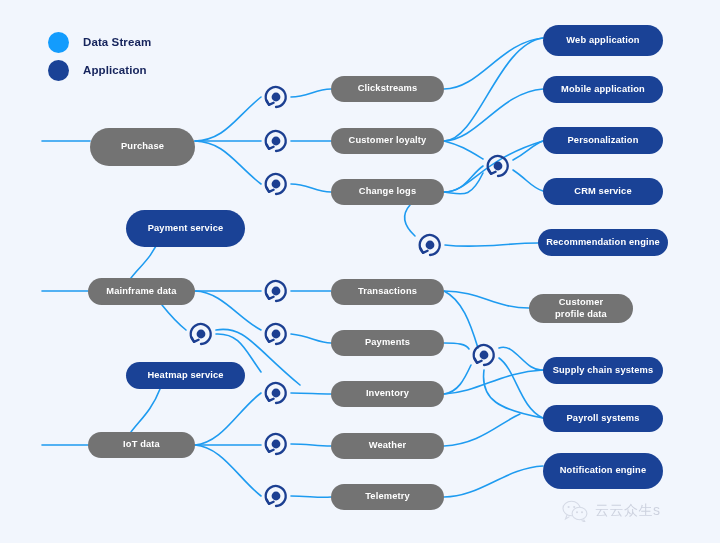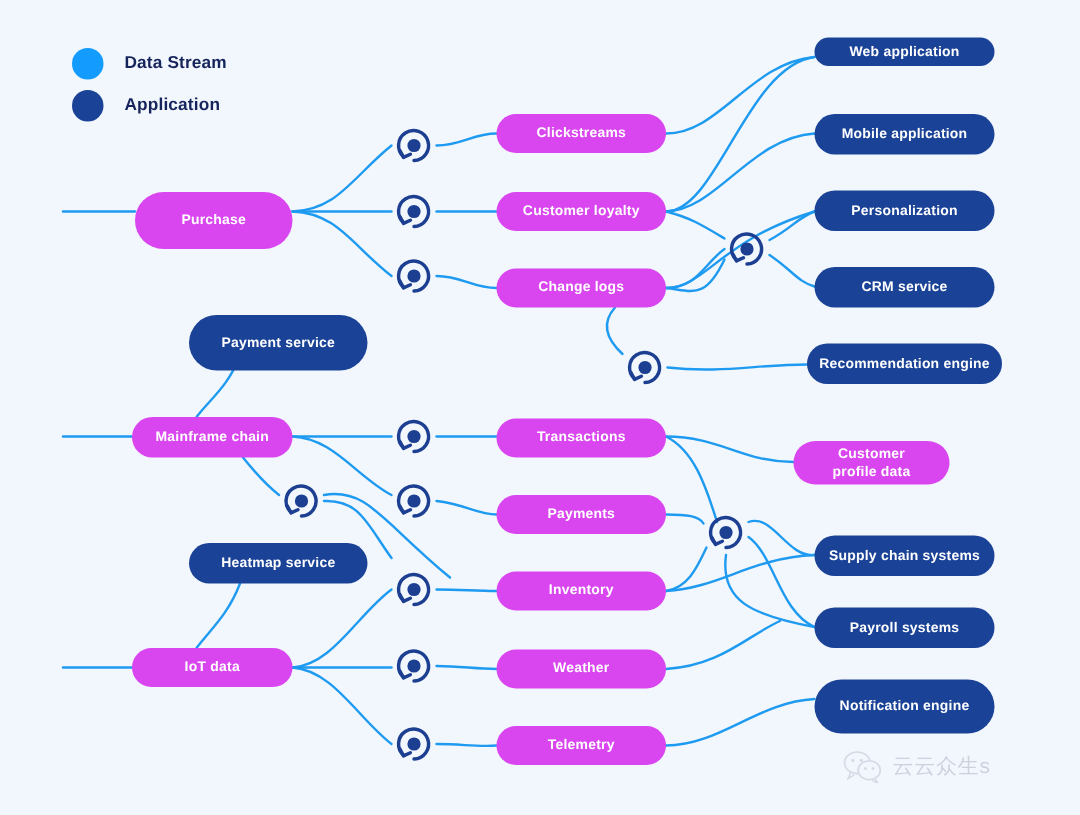--- a/index.html
+++ b/index.html
@@ -60,21 +60,21 @@
     border-radius: 999px;
     color: #ffffff;
     font-size: 9.3px;
     font-weight: bold;
     letter-spacing: .15px;
     line-height: 1.25;
     box-sizing: border-box;
     padding: 0 6px;
     white-space: pre-line;
   }
-  .node.stream { background: #d946ef; }
+  .node.stream { background: #737373; }
   .node.app    { background: #1a4296; }
 
   
   .sync {
     position: absolute;
     width: 30px;
     height: 30px;
   }
   .sync svg { display: block; }
 
@@ -175,32 +175,32 @@
     </div>
     <div class="legend-row">
       <span class="legend-dot" style="background:#1a4296"></span>
       <span class="legend-label">Application</span>
     </div>
   </div>
 
   <div id="layer">
       <div class="node stream" style="left: 90px; top: 128px; width: 105px; height: 38px;">Purchase</div>
       <div class="node app" style="left: 126px; top: 210px; width: 119px; height: 37px;">Payment service</div>
-      <div class="node stream" style="left: 88px; top: 278px; width: 107px; height: 27px;">Mainframe chain</div>
+      <div class="node stream" style="left: 88px; top: 278px; width: 107px; height: 27px;">Mainframe data</div>
       <div class="node app" style="left: 126px; top: 362px; width: 119px; height: 27px;">Heatmap service</div>
       <div class="node stream" style="left: 88px; top: 432px; width: 107px; height: 26px;">IoT data</div>
       <div class="node stream" style="left: 331px; top: 76px; width: 113px; height: 26px;">Clickstreams</div>
       <div class="node stream" style="left: 331px; top: 128px; width: 113px; height: 26px;">Customer loyalty</div>
       <div class="node stream" style="left: 331px; top: 179px; width: 113px; height: 26px;">Change logs</div>
       <div class="node stream" style="left: 331px; top: 279px; width: 113px; height: 26px;">Transactions</div>
       <div class="node stream" style="left: 331px; top: 330px; width: 113px; height: 26px;">Payments</div>
       <div class="node stream" style="left: 331px; top: 381px; width: 113px; height: 26px;">Inventory</div>
       <div class="node stream" style="left: 331px; top: 433px; width: 113px; height: 26px;">Weather</div>
       <div class="node stream" style="left: 331px; top: 484px; width: 113px; height: 26px;">Telemetry</div>
-      <div class="node app" style="left: 543px; top: 25px; width: 120px; height: 19px; text-align: right;">Web application</div>
+      <div class="node app" style="left: 543px; top: 25px; width: 120px; height: 31px; text-align: right;">Web application</div>
       <div class="node app" style="left: 543px; top: 76px; width: 120px; height: 27px;">Mobile application</div>
       <div class="node app" style="left: 543px; top: 127px; width: 120px; height: 27px;">Personalization</div>
       <div class="node app" style="left: 543px; top: 178px; width: 120px; height: 27px;">CRM service</div>
       <div class="node app" style="left: 538px; top: 229px; width: 130px; height: 27px;">Recommendation engine</div>
       <div class="node stream" style="left: 529px; top: 294px; width: 104px; height: 29px;">Customer
 profile data</div>
       <div class="node app" style="left: 543px; top: 357px; width: 120px; height: 27px; text-align: center;">Supply chain systems</div>
       <div class="node app" style="left: 543px; top: 405px; width: 120px; height: 27px;">Payroll systems</div>
       <div class="node app" style="left: 543px; top: 453px; width: 120px; height: 36px;">Notification engine</div>
       <div class="sync" style="left: 261px; top: 82px;">

